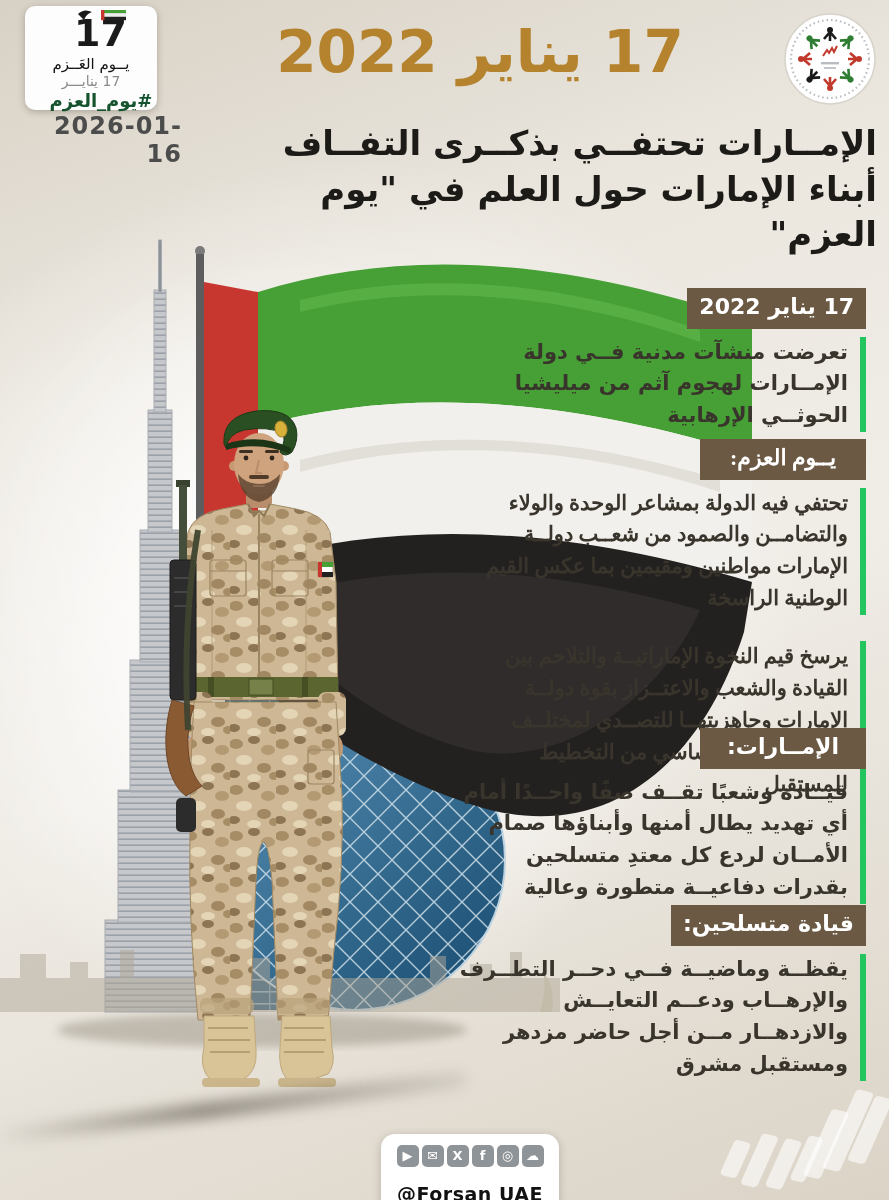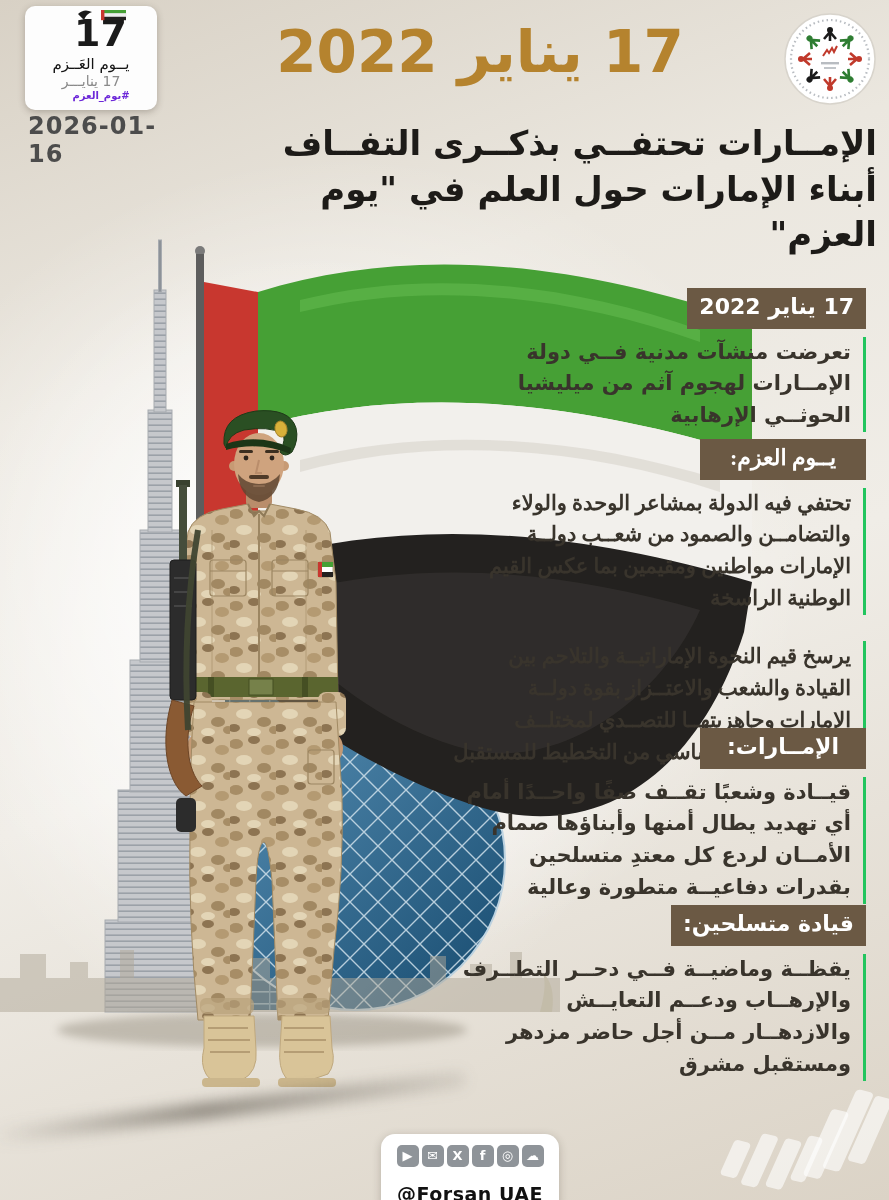--- a/index.html
+++ b/index.html
@@ -9,37 +9,37 @@
     background:
       radial-gradient(ellipse 640px 560px at 345px 560px, rgba(255,255,255,.95), rgba(255,255,255,0) 72%),
       linear-gradient(160deg,#d8d1c5 0%,#ebe7df 28%,#f0ede7 55%,#dbd3c6 100%);
   }
   .abs{position:absolute;}
   
   .stamp{left:25px;top:6px;width:132px;height:104px;background:#fdfdfd;border-radius:10px;
     box-shadow:0 2px 7px rgba(60,50,40,.30);text-align:center;padding-top:2px;box-sizing:border-box;}
   .stamp .l1{font-size:15px;font-weight:normal;color:#141414;direction:rtl;line-height:1.1;}
   .stamp .l2{font-size:14px;color:#8a8a8a;direction:rtl;line-height:1.2;}
-  .stamp .l3{font-size:10px;font-weight:bold;color:#6d28d9;direction:rtl;line-height:1.3;padding-left:20px;}
-  .stamp-date{left:28px;top:112px;width:154px;text-align:left;font-size:24px;font-weight:bold;
+  .stamp .l3{font-size:18px;font-weight:bold;color:#14532d;direction:rtl;line-height:1.3;padding-left:20px;}
+  .stamp-date{left:28px;top:112px;width:154px;text-align:right;font-size:24px;font-weight:bold;
     color:#4c4c4c;letter-spacing:1px;}
   
   .gold-title{top:18px;left:170px;width:620px;text-align:center;direction:rtl;
     font-size:58px;font-weight:bold;color:#b5832e;}
   
   .ring-logo{right:12px;top:12px;width:94px;height:94px;}
   
   .heading{top:121px;left:250px;right:12px;text-align:right;direction:rtl;
     font-size:34px;font-weight:bold;color:#1d1b18;line-height:1.34;}
   
   .col{right:23px;top:288px;width:414px;}
   .sec{position:absolute;right:0;width:100%;direction:rtl;text-align:right;}
   .sec-badge{display:inline-block;min-width:166px;box-sizing:border-box;background:#6b5944;color:#ffffff;
     font-size:22px;font-weight:bold;text-align:center;padding:5px 12px 8px;line-height:1.25;}
-  .sec p{margin:8px 0 0 0;border-right:3px solid #22c55e;padding-right:12px;
+  .sec p{margin:8px 0 0 0;border-right:6px solid #22c55e;padding-right:12px;
     font-size:21px;font-weight:600;color:#39342c;line-height:1.52;}
   .sec p + p{margin-top:26px;}
   .s1{top:0px;} .s2{top:151px;font-family:Liberation Serif, serif;} .s3{top:440px;} .s4{top:617px;}
   
   .scene{left:0;top:230px;width:889px;height:970px;pointer-events:none;}
   
   .swoosh{left:-12px;top:1100px;width:480px;height:16px;border-radius:10px;
     background:linear-gradient(to right, rgba(70,64,54,0), rgba(70,64,54,.55) 45%, rgba(70,64,54,.10));
     filter:blur(7px);transform:rotate(-7deg);}
   

